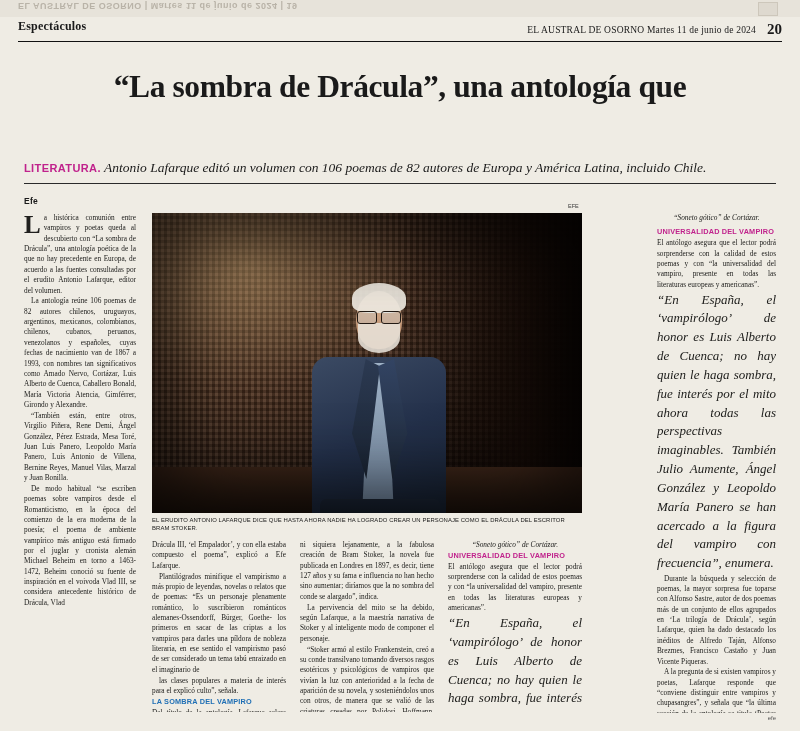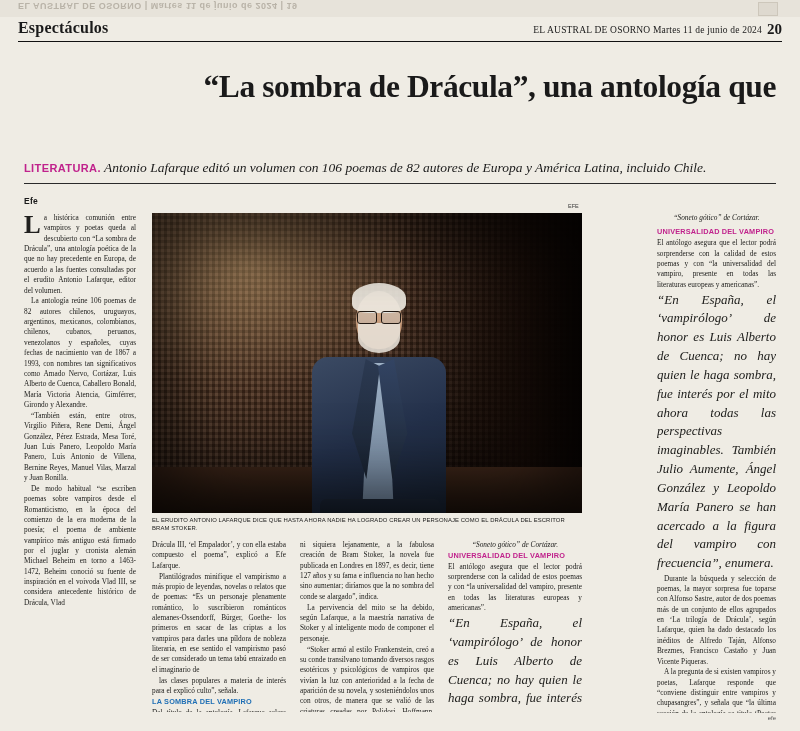--- a/index.html
+++ b/index.html
@@ -53,30 +53,30 @@
     right: 18px;
     height: 22px;
     border-bottom: 1.5px solid #111;
   }
   .section-title {
     position: absolute;
     left: 0;
     top: 0;
     font-family: "Liberation Serif", serif;
     font-weight: bold;
-    font-size: 16px;
+    font-size: 12px;
     letter-spacing: 0.2px;
   }
   .masthead-right {
     position: absolute;
     right: 0;
     top: 2px;
     display: flex;
     align-items: baseline;
-    gap: 5px;
+    gap: 11px;
   }
   .masthead-info {
     font-family: "Liberation Serif", serif;
     font-size: 9.5px;
     letter-spacing: 0.2px;
     color: #1a1a1a;
   }
   .page-number {
     font-family: "Liberation Serif", serif;
     font-weight: bold;
@@ -89,21 +89,21 @@
   .headline {
     position: absolute;
     top: 48px;
     left: 24px;
     width: 752px;
     font-family: "Liberation Serif", serif;
     font-weight: bold;
     font-size: 31.5px;
     line-height: 1.18;
     letter-spacing: -0.4px;
-    text-align: right;
+    text-align: center;
     margin-top: 20px;
   }
   .headline .l1 { display: block; }
   .headline .l2 { display: block; }
   
   .subhead {
     position: absolute;
     top: 160px;
     left: 24px;
     width: 752px;

